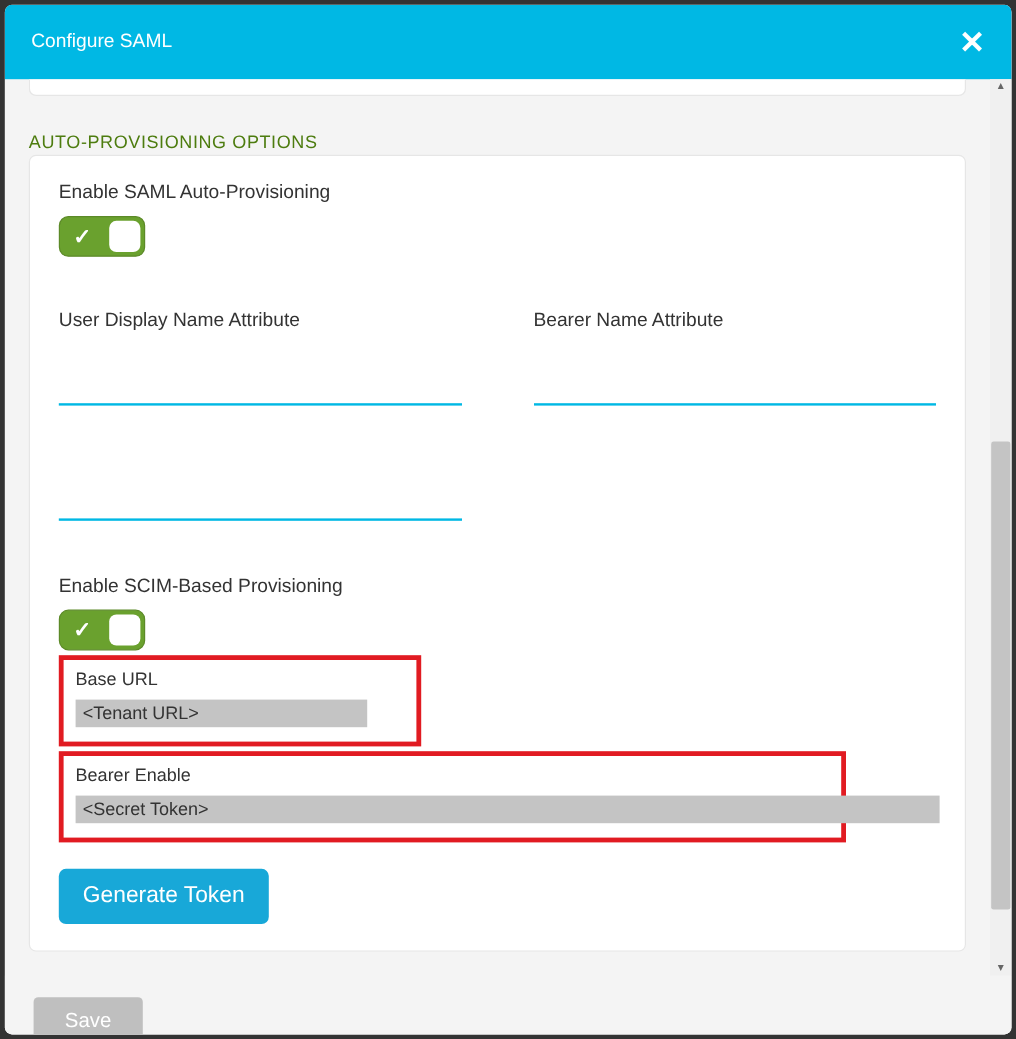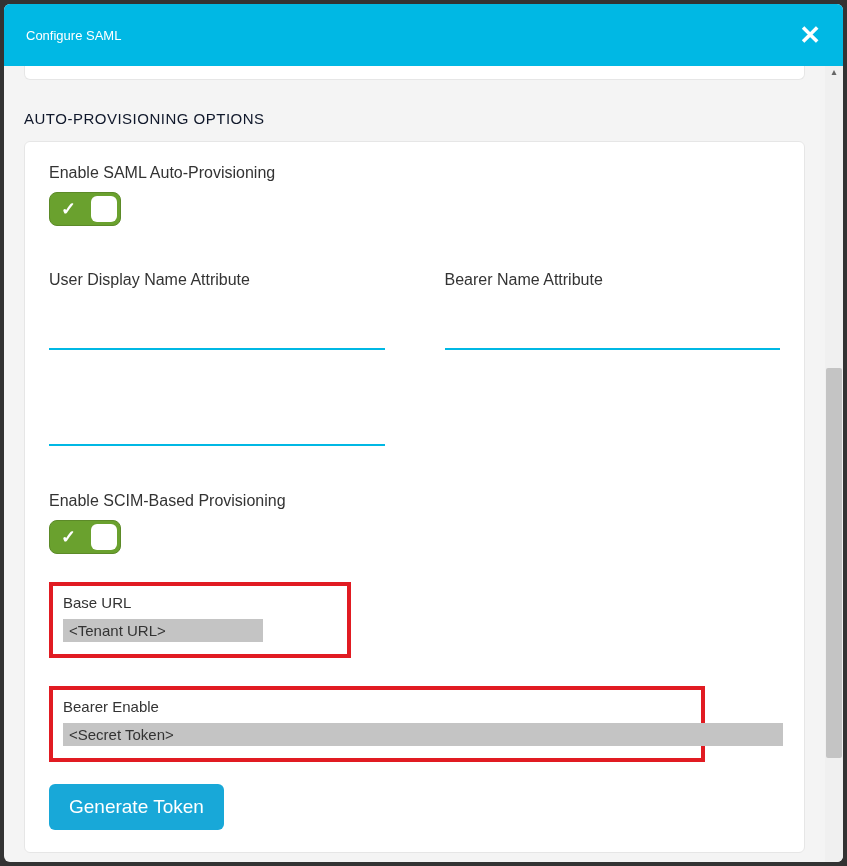--- a/index.html
+++ b/index.html
@@ -22,21 +22,21 @@
     }
     .modal-header {
       background: #00b8e4;
       color: #fff;
       padding: 18px 22px;
       display: flex;
       align-items: center;
       justify-content: space-between;
     }
     .modal-title {
-      font-size: 13px;
+      font-size: 16px;
       font-weight: 400;
     }
     .close-icon {
       font-size: 26px;
       font-weight: 700;
       cursor: pointer;
       line-height: 1;
     }
     .modal-body-wrap {
       flex: 1;
@@ -74,24 +74,24 @@
     }
     .prev-card-edge {
       background: #fff;
       border: 1px solid #e6e6e6;
       border-top: none;
       border-radius: 0 0 6px 6px;
       height: 14px;
       margin-bottom: 30px;
     }
     .section-heading {
-      color: #0f172a;
+      color: #4d7c0f;
       font-size: 15px;
       letter-spacing: 0.5px;
-      margin-bottom: 14px;
+      margin-bottom: 2px;
     }
     .card {
       background: #fff;
       border: 1px solid #e6e6e6;
       border-radius: 6px;
       padding: 22px 24px;
     }
     .field-label {
       color: #333;
       font-size: 16px;
@@ -134,39 +134,39 @@
       background: transparent;
       font-size: 15px;
       padding: 6px 0;
       outline: none;
       margin-top: 20px;
     }
     .scim-block { margin-top: 46px; }
     .hl-box {
       border: 4px solid #e11b22;
       padding: 8px 26px 12px 10px;
-      margin-top: 28px;
+      margin-top: 4px;
     }
     .hl-box.base { width: 302px; }
     .hl-box.bearer { width: 656px; }
     .small-label {
       font-size: 15px;
       color: #333;
       margin-bottom: 8px;
     }
     .ro-field {
       background: #c4c4c4;
       color: #333;
       font-size: 15px;
       padding: 3px 6px;
       width: 100%;
       border: none;
       font-family: inherit;
     }
-    .hl-box.base .ro-field { width: 200px; }
+    .hl-box.base .ro-field { width: 243px; }
     .hl-box.bearer .ro-field { width: 720px; }
     .gen-btn {
       margin-top: 22px;
       background: #18a8d8;
       color: #fff;
       border: none;
       border-radius: 6px;
       padding: 12px 20px;
       font-size: 19px;
       cursor: pointer;

